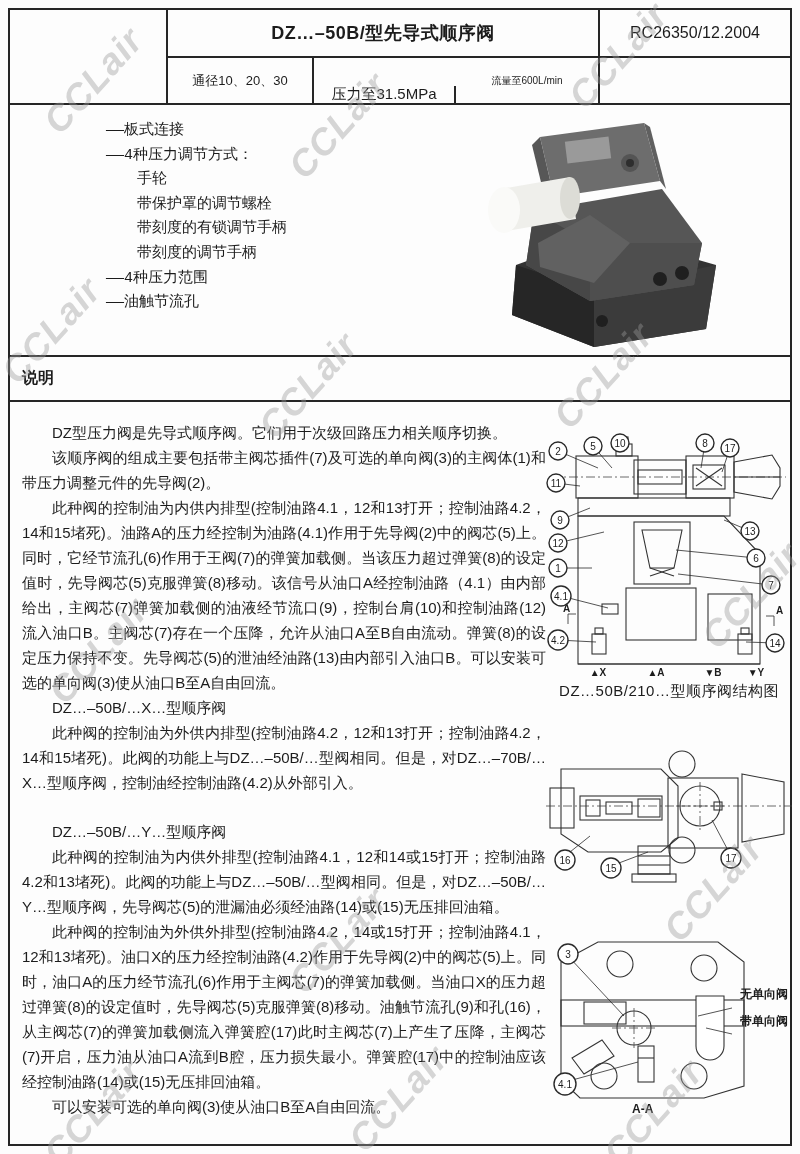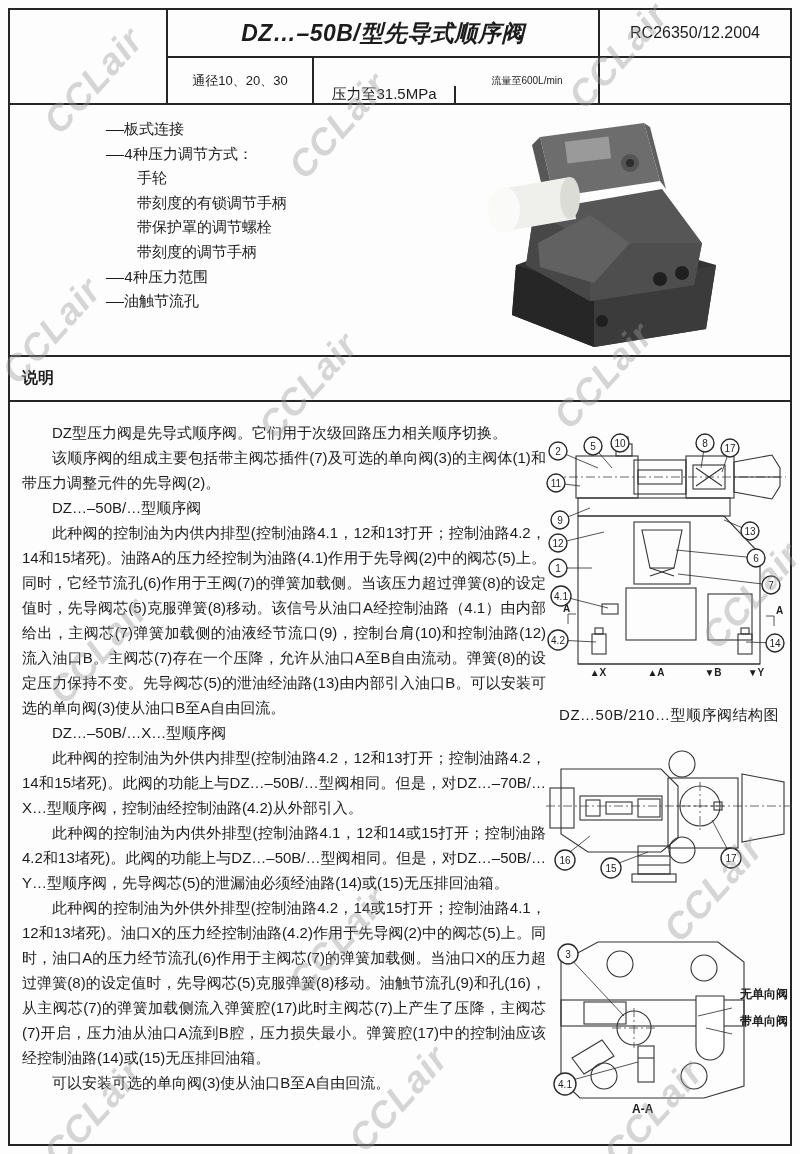--- a/index.html
+++ b/index.html
@@ -12,21 +12,21 @@
   .frame {
     position:absolute; left:8px; top:8px; width:784px; height:1138px;
     border:2px solid #262626; background:transparent; z-index:2;
   }
   
   .hdr { display:grid; grid-template-columns:158px 146px 142px 144px 1fr;
          grid-template-rows:48px 45px; border-bottom:2px solid #262626; }
   .hdr > div { display:flex; align-items:center; justify-content:center; }
   .c-blank  { grid-row:1/3; grid-column:1; border-right:2px solid #262626; }
   .c-title  { grid-row:1; grid-column:2/5; border-right:2px solid #262626;
-              border-bottom:2px solid #262626; font-size:23px; font-weight:bold; letter-spacing:.5px;font-style:italic; }
+              border-bottom:2px solid #262626; font-size:18px; font-weight:bold; letter-spacing:.5px; }
   .c-doc    { grid-row:1; grid-column:5; border-bottom:2px solid #262626; font-size:16px; }
   .c-spec1  { grid-row:2; grid-column:2; border-right:2px solid #262626; font-size:13px; }
   .c-spec2  { grid-row:2; grid-column:3; border-right:2px solid #262626; font-size:15px;margin-top:28px; }
   .c-spec3  { grid-row:2; grid-column:4; border-right:2px solid #262626; font-size:10px; }
   .c-blank2 { grid-row:2; grid-column:5; }
   
   .features { position:relative; height:252px; border-bottom:2px solid #262626;font-family:Liberation Mono, monospace; }
   .feat-list { position:absolute; left:96px; top:14px; list-style:none;
                font-size:15px; line-height:24.6px; white-space:nowrap; }
   .feat-list li.sub { padding-left:31px; }
@@ -36,21 +36,21 @@
                  font-size:16px; font-weight:bold; padding:11px 0 0 12px; }
   
   .bodyArea { position:relative; height:746px; }
   .text-col { position:absolute; left:12px; top:18px; width:524px;
               font-size:15px; line-height:25px; text-align:justify; }
   .text-col p { text-indent:2em; }
   .text-col p.gap-before { margin-top:24px; }
   .fig-col { position:absolute; left:534px; top:0; width:250px; }
   .fig1 { position:absolute; left:2px;  top:26px; }
   .fig1-cap { position:absolute; left:0; top:280px; width:250px; text-align:center;
-              font-size:15px; letter-spacing:.5px;margin-top:24px; }
+              font-size:15px; letter-spacing:.5px; }
   .fig2 { position:absolute; left:2px; top:342px; }
   .fig3 { position:absolute; left:2px; top:522px; }
   .fig3-cap { position:absolute; left:88px; top:700px; font-size:12px; font-weight:bold;text-align:center; }
   
   svg text { font-family:"Liberation Sans", sans-serif; }
   .balloon circle { fill:#fff; stroke:#2a2a2a; stroke-width:1.4; }
   .balloon text { font-size:10px; fill:#1c1c1c; text-anchor:middle; }
   .leader { stroke:#2a2a2a; stroke-width:.8; fill:none; }
   .ol { stroke:#333; stroke-width:1.1; fill:none; }
   .cav { stroke:#333; stroke-width:1.1; fill:#fff; }
@@ -105,22 +105,22 @@
     <div class="c-spec2">压力至31.5MPa</div>
     <div class="c-spec3">流量至600L/min</div>
     <div class="c-blank2"></div>
   </div>
 
   <div class="features">
     <ul class="feat-list">
       <li>——板式连接</li>
       <li>——4种压力调节方式：</li>
       <li class="sub">手轮</li>
+      <li class="sub">带保护罩的调节螺栓</li>
       <li class="sub">带刻度的有锁调节手柄</li>
-      <li class="sub">带保护罩的调节螺栓</li>
       <li class="sub">带刻度的调节手柄</li>
       <li>——4种压力范围</li>
       <li>——油触节流孔</li>
     </ul>
 
     <svg class="photo" width="292" height="232" viewBox="0 0 292 232">
 
       <polygon points="62,150 150,118 262,150 252,214 140,232 58,200" fill="#333"></polygon>
       <polygon points="62,150 140,176 140,232 58,200" fill="#262626"></polygon>
       <polygon points="140,176 262,150 252,214 140,232" fill="#3b3b3b"></polygon>
@@ -150,24 +150,24 @@
 
   <div class="section-bar">
     <span>说明</span>
   </div>
 
   <div class="bodyArea">
 
     <div class="text-col">
       <p>DZ型压力阀是先导式顺序阀。它们用于次级回路压力相关顺序切换。</p>
       <p>该顺序阀的组成主要包括带主阀芯插件(7)及可选的单向阀(3)的主阀体(1)和带压力调整元件的先导阀(2)。</p>
-      <p>DZ…–50B/…型顺序阀</p>
       <p>此种阀的控制油为内供内排型(控制油路4.1，12和13打开；控制油路4.2，14和15堵死)。油路A的压力经控制为油路(4.1)作用于先导阀(2)中的阀芯(5)上。同时，它经节流孔(6)作用于王阀(7)的弹簧加载侧。当该压力超过弹簧(8)的设定值时，先导阀芯(5)克服弹簧(8)移动。该信号从油口A经控制油路（4.1）由内部给出，主阀芯(7)弹簧加载侧的油液经节流口(9)，控制台肩(10)和控制油路(12)流入油口B。主阀芯(7)存在一个压降，允许从油口A至B自由流动。弹簧(8)的设定压力保持不变。先导阀芯(5)的泄油经油路(13)由内部引入油口B。可以安装可选的单向阀(3)使从油口B至A自由回流。</p>
       <p>DZ…–50B/…X…型顺序阀</p>
       <p>此种阀的控制油为外供内排型(控制油路4.2，12和13打开；控制油路4.2，14和15堵死)。此阀的功能上与DZ…–50B/…型阀相同。但是，对DZ…–70B/…X…型顺序阀，控制油经控制油路(4.2)从外部引入。</p>
+      <p class="gap-before">DZ…–50B/…Y…型顺序阀</p>
       <p>此种阀的控制油为内供外排型(控制油路4.1，12和14或15打开；控制油路4.2和13堵死)。此阀的功能上与DZ…–50B/…型阀相同。但是，对DZ…–50B/…Y…型顺序阀，先导阀芯(5)的泄漏油必须经油路(14)或(15)无压排回油箱。</p>
       <p>此种阀的控制油为外供外排型(控制油路4.2，14或15打开；控制油路4.1，12和13堵死)。油口X的压力经控制油路(4.2)作用于先导阀(2)中的阀芯(5)上。同时，油口A的压力经节流孔(6)作用于主阀芯(7)的弹簧加载侧。当油口X的压力超过弹簧(8)的设定值时，先导阀芯(5)克服弹簧(8)移动。油触节流孔(9)和孔(16)，从主阀芯(7)的弹簧加载侧流入弹簧腔(17)此时主阀芯(7)上产生了压降，主阀芯(7)开启，压力油从油口A流到B腔，压力损失最小。弹簧腔(17)中的控制油应该经控制油路(14)或(15)无压排回油箱。</p>
       <p>可以安装可选的单向阀(3)使从油口B至A自由回流。</p>
     </div>
 
     <div class="fig-col">
 
       <svg class="fig1" width="246" height="252" viewBox="0 0 246 252">
 
         <line class="cl" x1="6" y1="49" x2="240" y2="49"></line>

